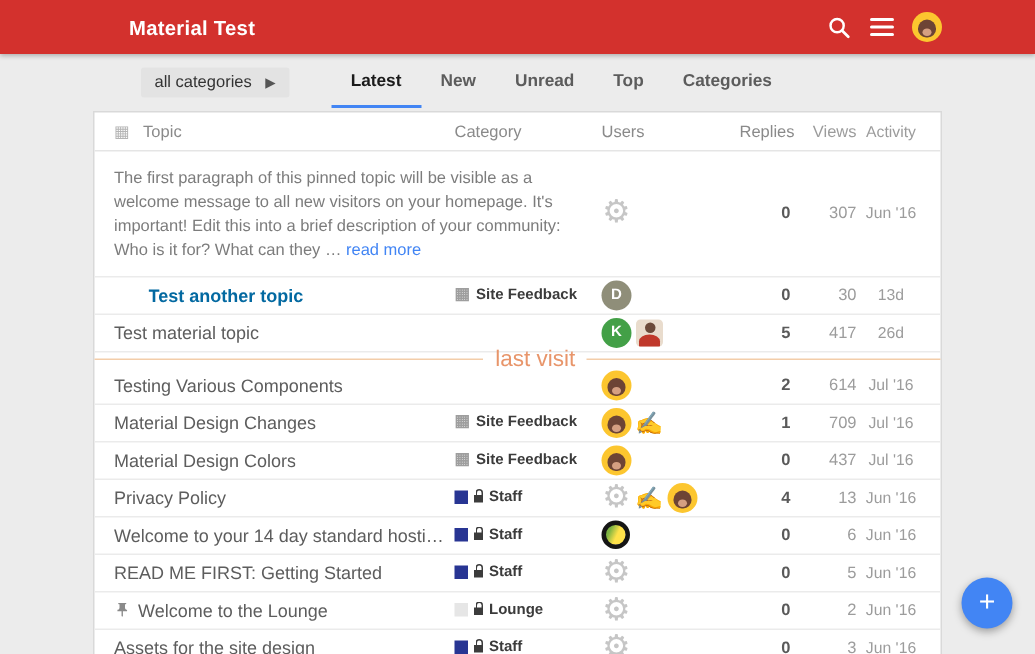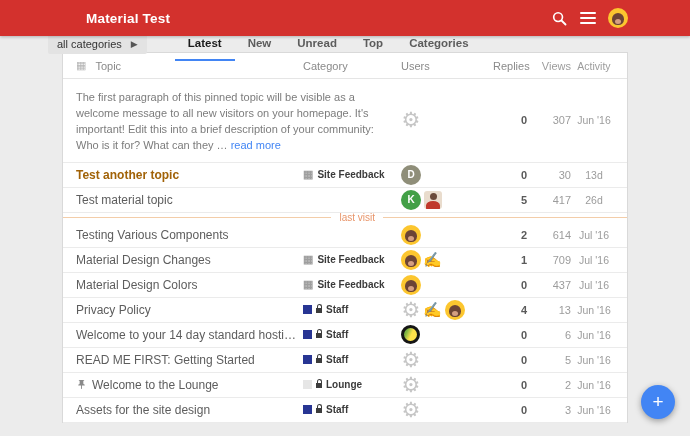--- a/index.html
+++ b/index.html
@@ -7,21 +7,21 @@
     font-family:"Liberation Sans", sans-serif; }
 
   
   .app-header { height:28px; background:#d3312d; display:flex; align-items:center;
     padding:18px 62px; box-shadow:0 1px 3px rgba(0,0,0,.25); position:relative; z-index:5; }
   .app-title { color:#fff; font-size:13.5px; font-weight:bold; margin-left:24px; letter-spacing:.2px; }
   .header-icons { margin-left:auto; display:flex; align-items:center; gap:11px; }
   .icon-btn { width:18px; height:18px; display:flex; align-items:center; justify-content:center; cursor:pointer; }
 
   
-  .nav-bar { height:16px; display:flex; align-items:center; padding:0 0 0 48px; }
+  .nav-bar { height:38px; display:flex; align-items:center; padding:0 0 0 94px; }
   .cat-filter { display:flex; align-items:center; background:#e3e3e3; border:none;
     padding:4px 9px; font-size:11px; color:#333; border-radius:2px; cursor:pointer;
     font-family:inherit; }
   .cat-filter .arr { margin-left:9px; font-size:9px; color:#555; }
   .tabs { display:flex; margin-left:28px; height:34px; align-items:stretch; }
   .tab { display:flex; align-items:center; padding:0 13px; font-size:11.5px; font-weight:bold;
     color:#5c5c5c; cursor:pointer; border-bottom:2px solid transparent; }
   .tab.active { color:#1b1b1b; border-bottom-color:#4285f4; }
 
   
@@ -33,21 +33,21 @@
   .cell-users { width:92px; display:flex; align-items:center; gap:3px; }
   .cell-replies { width:34px; text-align:right; }
   .cell-views { width:44px; text-align:right; }
   .cell-activity { width:56px; text-align:center; padding-right:10px; }
   .grid-ic { color:#b4b4b4; font-size:11px; margin-right:9px; }
 
   .row { display:flex; align-items:center; min-height:25px; border-bottom:1px solid #ebebeb;
     cursor:pointer; }
   .row .title { font-size:12px; color:#5d5d5d; text-decoration:none; white-space:nowrap;
     overflow:hidden; text-overflow:ellipsis; }
-  .row.unread .title { color:#a16207; font-weight:bold; }
+  .row.unread .title { color:#0369a1; font-weight:bold;margin-left:23px; }
   .row.has-excerpt { align-items:flex-start; padding:7px 0 8px; }
   .row.has-excerpt .cell-users, .row.has-excerpt .cell-replies,
   .row.has-excerpt .cell-views, .row.has-excerpt .cell-activity { align-self:center; }
   .topic-main { display:flex; flex-direction:column; min-width:0; }
   .title-line { display:flex; align-items:center; gap:5px; min-width:0; }
   .excerpt { font-size:11px; color:#7c7c7c; line-height:1.45; margin-top:4px; max-width:336px; }
   .read-more { color:#4285f4; text-decoration:none; }
   .pin-icon svg { display:block; }
 
   
@@ -79,21 +79,21 @@
   .av.person { width:18px; height:18px; border-radius:3px; background:#e9dccd; position:relative;
     overflow:hidden; }
   .person-head { position:absolute; left:5.5px; top:2.5px; width:7px; height:7px; background:#6b4a3a;
     border-radius:50%; }
   .person-body { position:absolute; left:2px; top:10px; width:14px; height:9px; background:#c0392b;
     border-radius:50% 50% 0 0; }
   .av.target { width:19px; height:19px; border-radius:50%; border:3px solid #151515;
     background:linear-gradient(115deg,#7cb342 22%,#ffe24a 55%); }
 
   
-  .last-visit { display:flex; align-items:center; height:10px; font-size:10px; color:#e8956a;
+  .last-visit { display:flex; align-items:center; height:10px; font-size:15px; color:#e8956a;
     gap:8px; }
   .last-visit::before, .last-visit::after { content:''; flex:1; height:0;
     border-top:1px solid #f3cda9; }
   .last-visit::before { flex:1.1; }
 
   
   .fab { position:absolute; left:641px; top:385px; width:34px; height:34px; border-radius:50%;
     background:#4285f4; border:none; color:#fff; font-size:19px; line-height:30px; cursor:pointer;
     box-shadow:0 2px 6px rgba(0,0,0,.35); }
 

